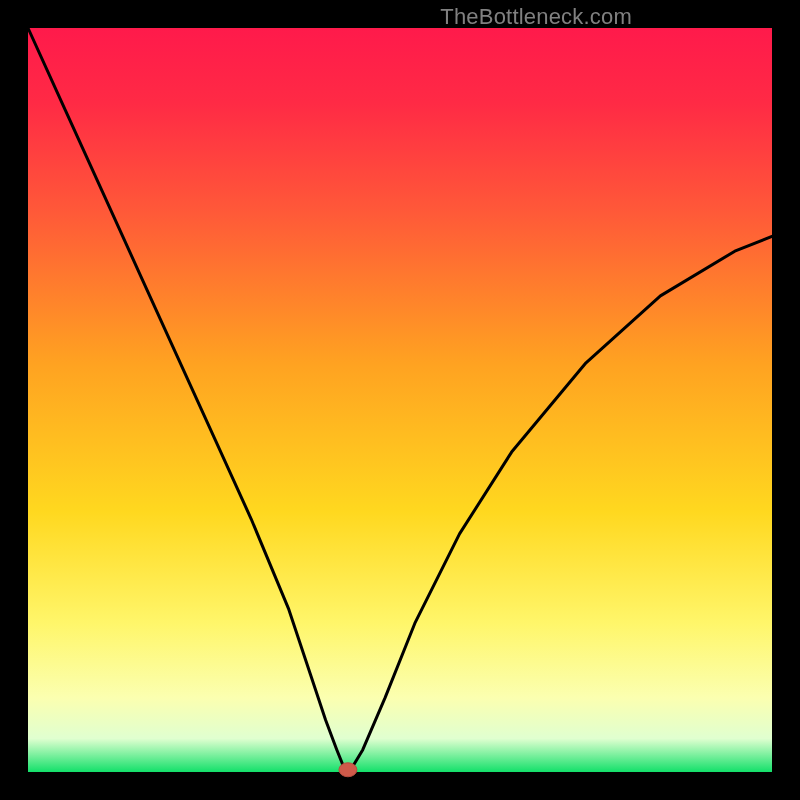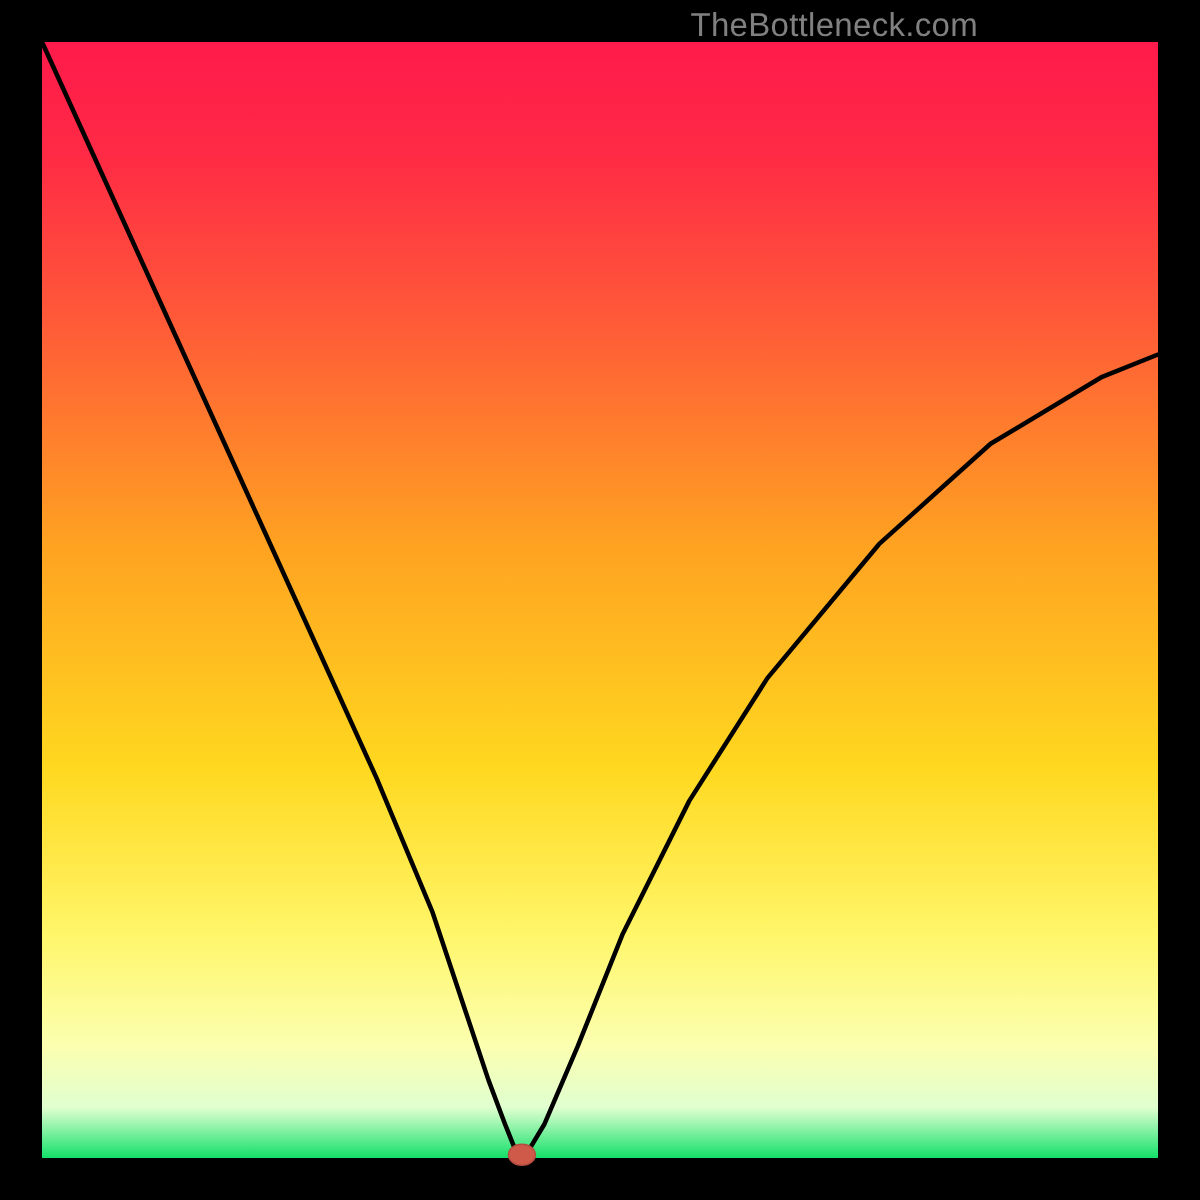--- a/index.html
+++ b/index.html
@@ -9,21 +9,20 @@
     height: 800px;
     background: #000;
     overflow: hidden;
     font-family: Arial, Helvetica, sans-serif;
   }
   .frame {
     position: relative;
     width: 644px;
     height: 800px;
     background: #000;
-    padding-left: 20px;
   }
   .watermark {
     position: absolute;
     top: 4px;
     right: 12px;
     color: #808080;
     font-size: 22px;
     font-weight: 500;
     letter-spacing: 0.2px;
     z-index: 10;

